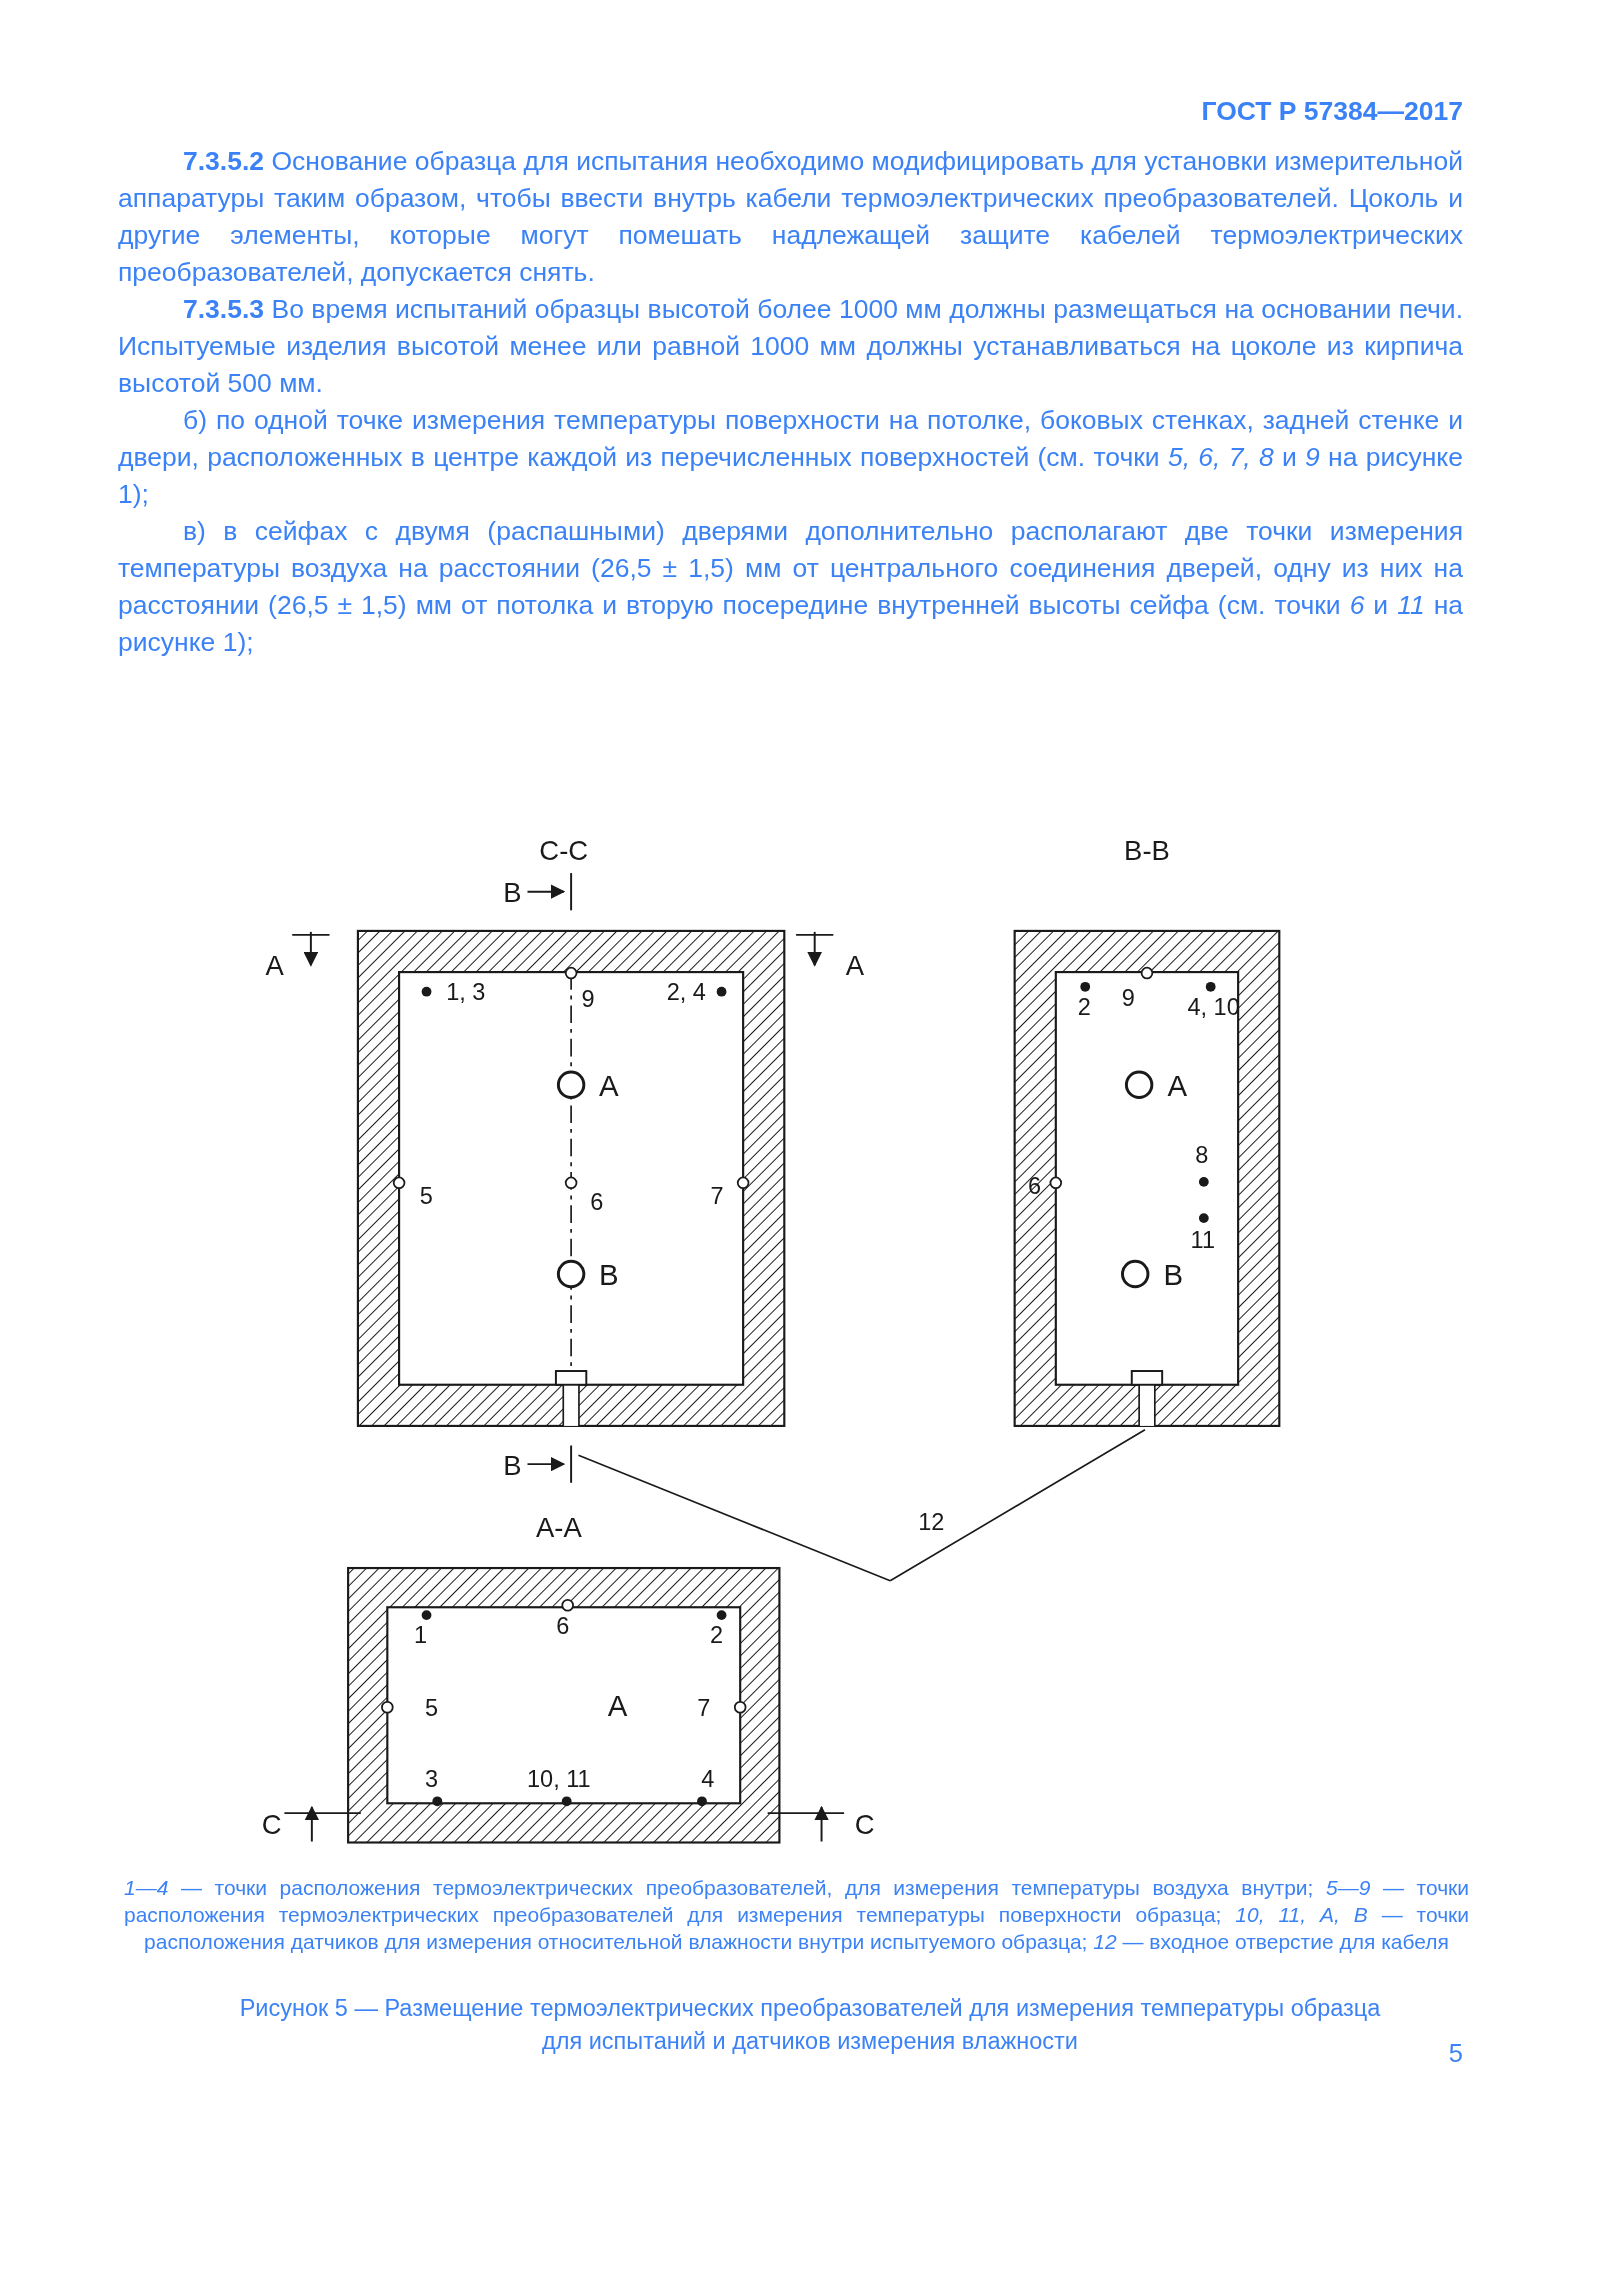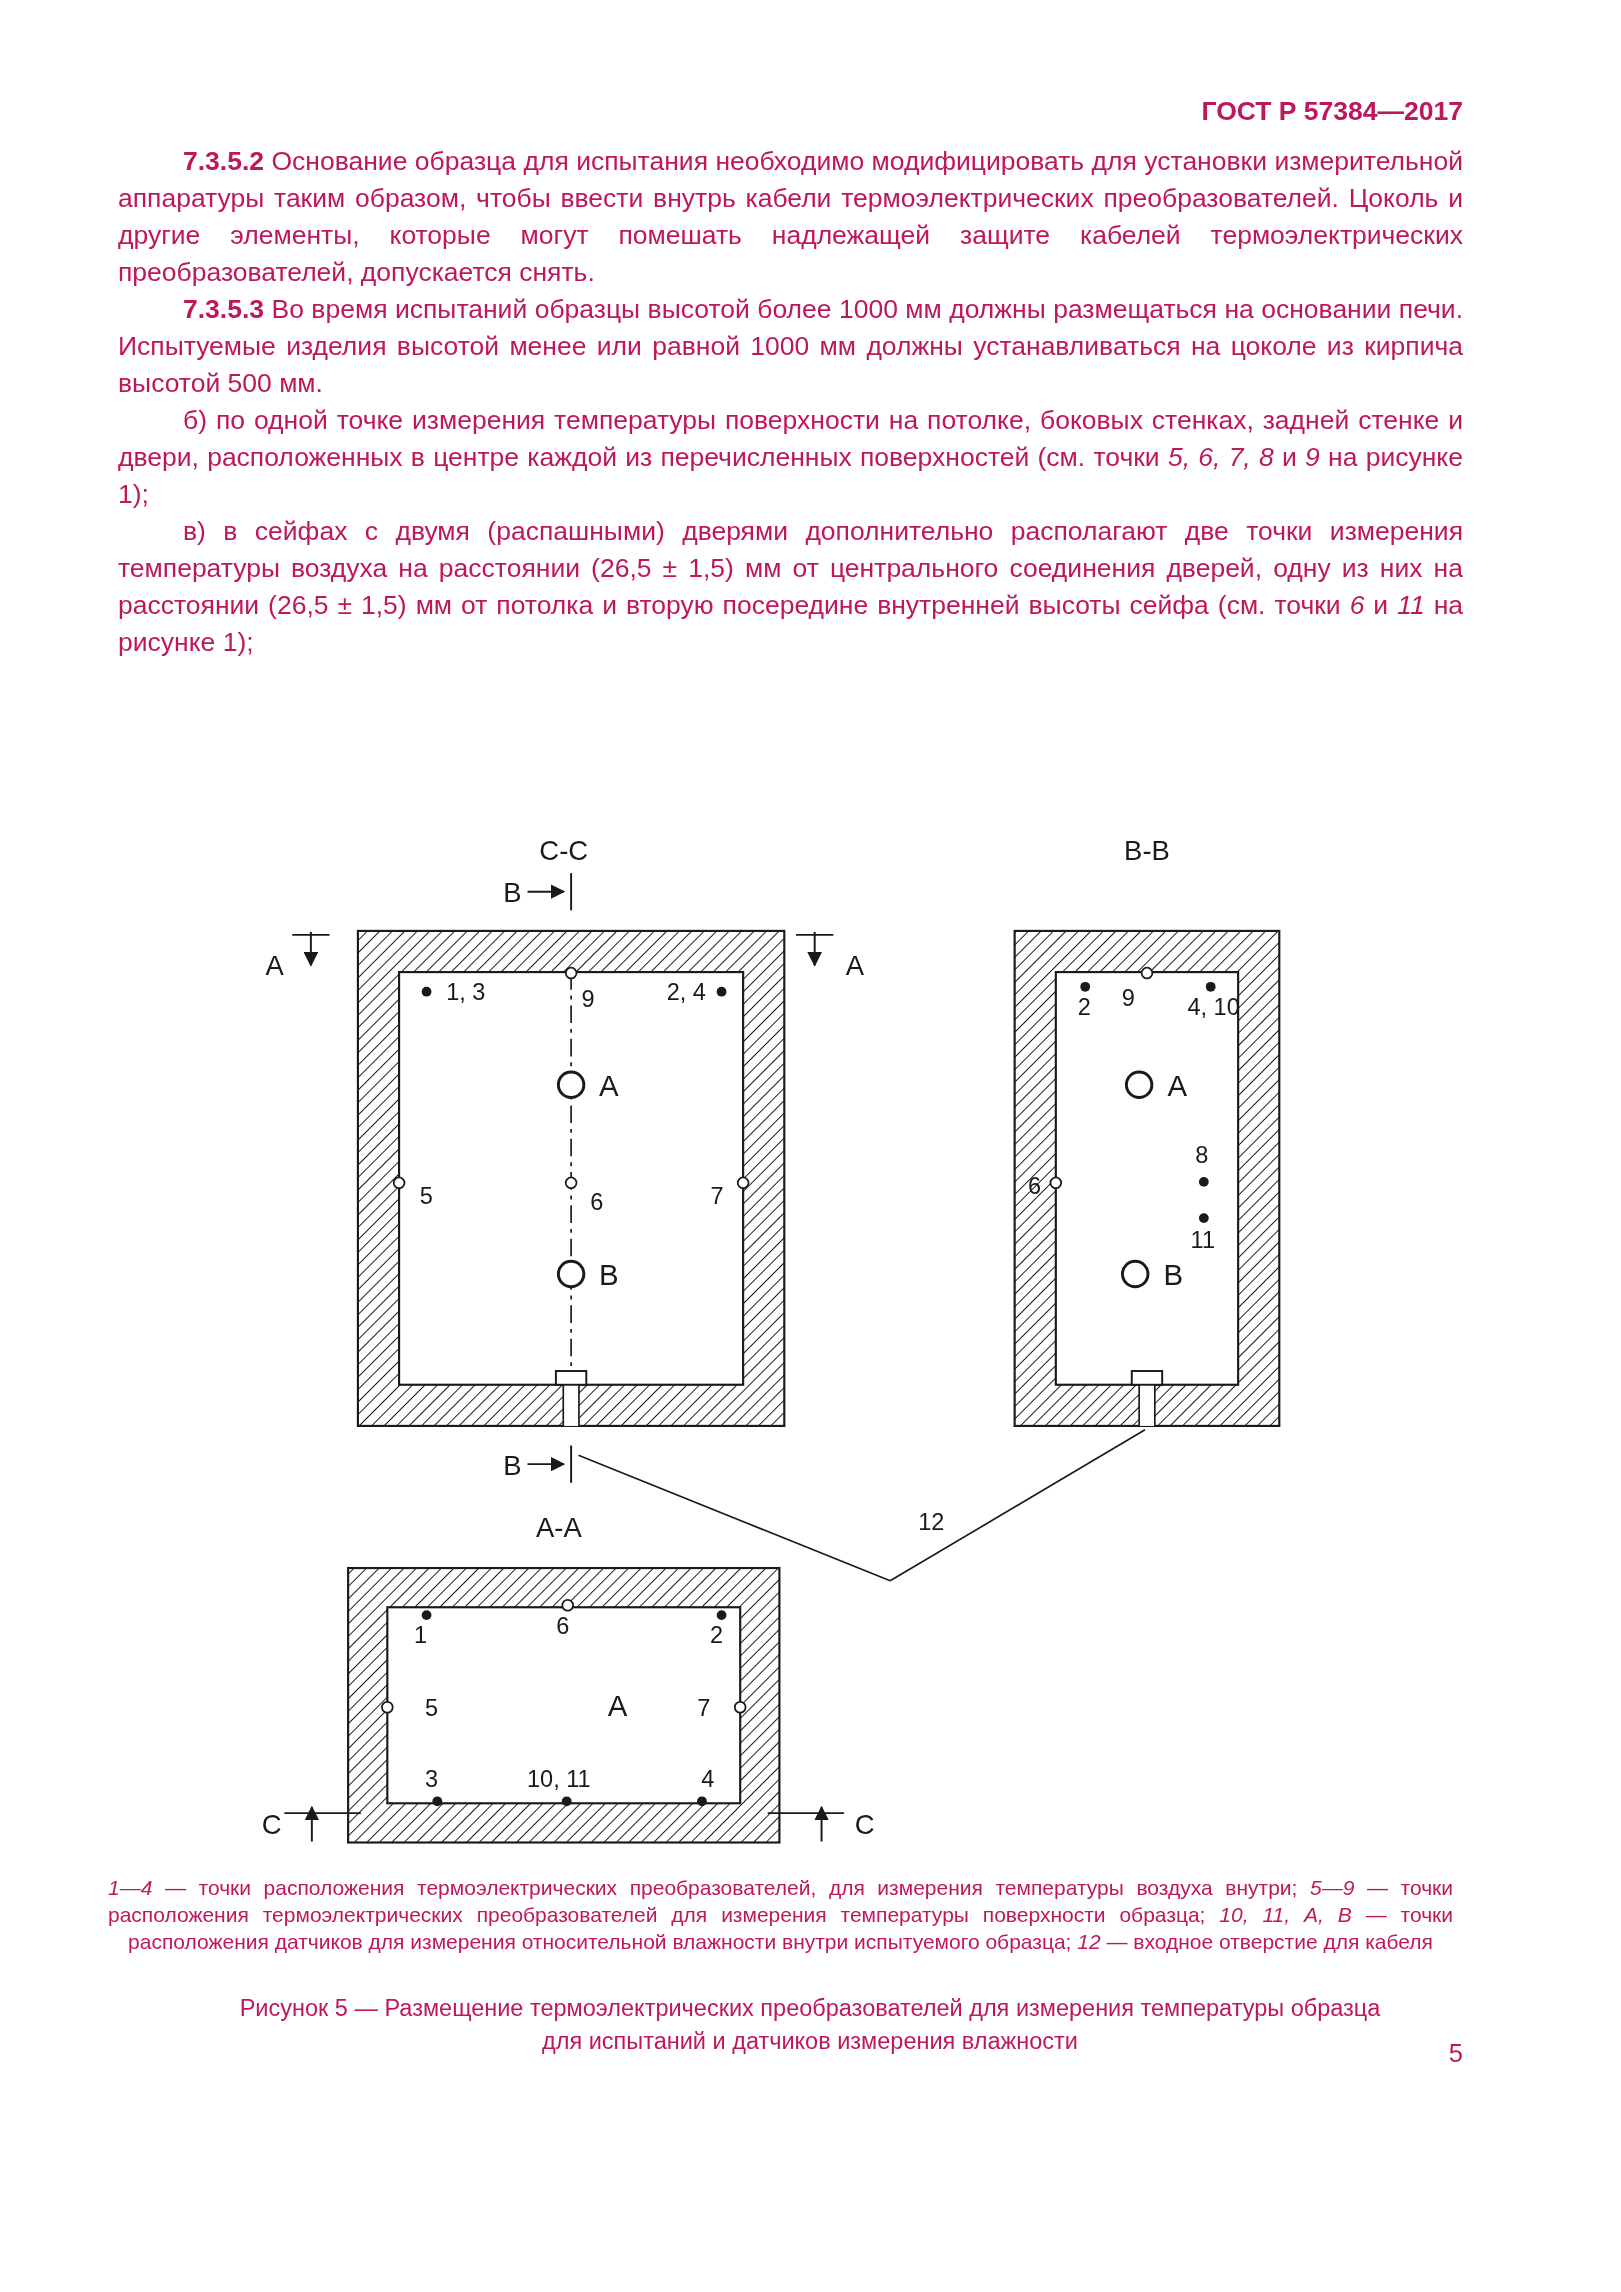--- a/index.html
+++ b/index.html
@@ -1,18 +1,18 @@
 <!DOCTYPE html>
 <html><head>
 <meta charset="utf-8">
 <style>
   html,body { margin:0; padding:0; background:#ffffff; }
   .page {
     position:relative; width:1621px; height:2293px; background:#ffffff;
-    font-family:"Liberation Sans", sans-serif; color:#be185d; overflow:hidden;
+    font-family:"Liberation Sans", sans-serif; color:#3b82f6; overflow:hidden;
   }
   .header {
     position:absolute; top:96px; left:118px; width:1345px;
     text-align:right; font-weight:bold; font-size:26.5px;
   }
   .body-text {
     position:absolute; top:143px; left:118px; width:1345px;
     font-size:26.5px; line-height:37px; text-align:justify;
   }
   .body-text p { margin:0; text-indent:65px; }
@@ -26,21 +26,21 @@
   .figure text { fill:#1a1a1a; }
   .t-title { font-size:28px; }
   .t-mark  { font-size:28px; }
   .t-pt    { font-size:24px; }
   .t-sensor{ font-size:30px; }
   .dot { fill:#1a1a1a; stroke:none; }
   .oc  { fill:#ffffff; stroke:#1a1a1a; stroke-width:1.8; }
   .sc  { fill:#ffffff; stroke:#1a1a1a; stroke-width:3; }
   .wall-outline { fill:none; stroke:#1a1a1a; stroke-width:2.2; }
   .caption {
-    position:absolute; top:1874px; left:108px; width:1345px;
+    position:absolute; top:1874px; left:124px; width:1345px;
     font-size:21px; line-height:27px; text-align:justify; text-align-last:center;
   }
   .figure-title {
     position:absolute; top:1992px; left:222px; width:1176px;
     text-align:center; font-size:23.5px; line-height:33px;
   }
   .page-number {
     position:absolute; top:2039px; left:118px; width:1345px;
     text-align:right; font-size:25.5px;
   }

